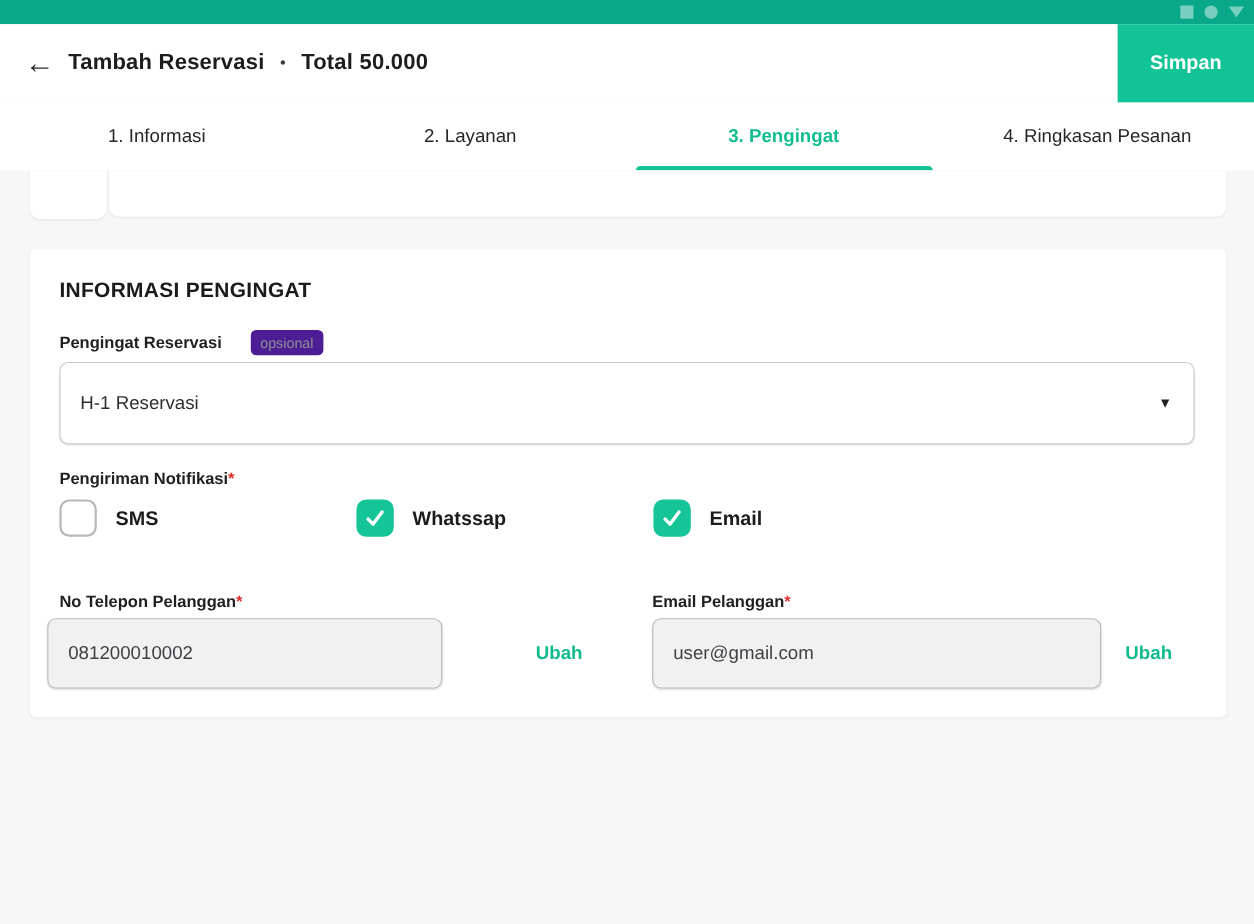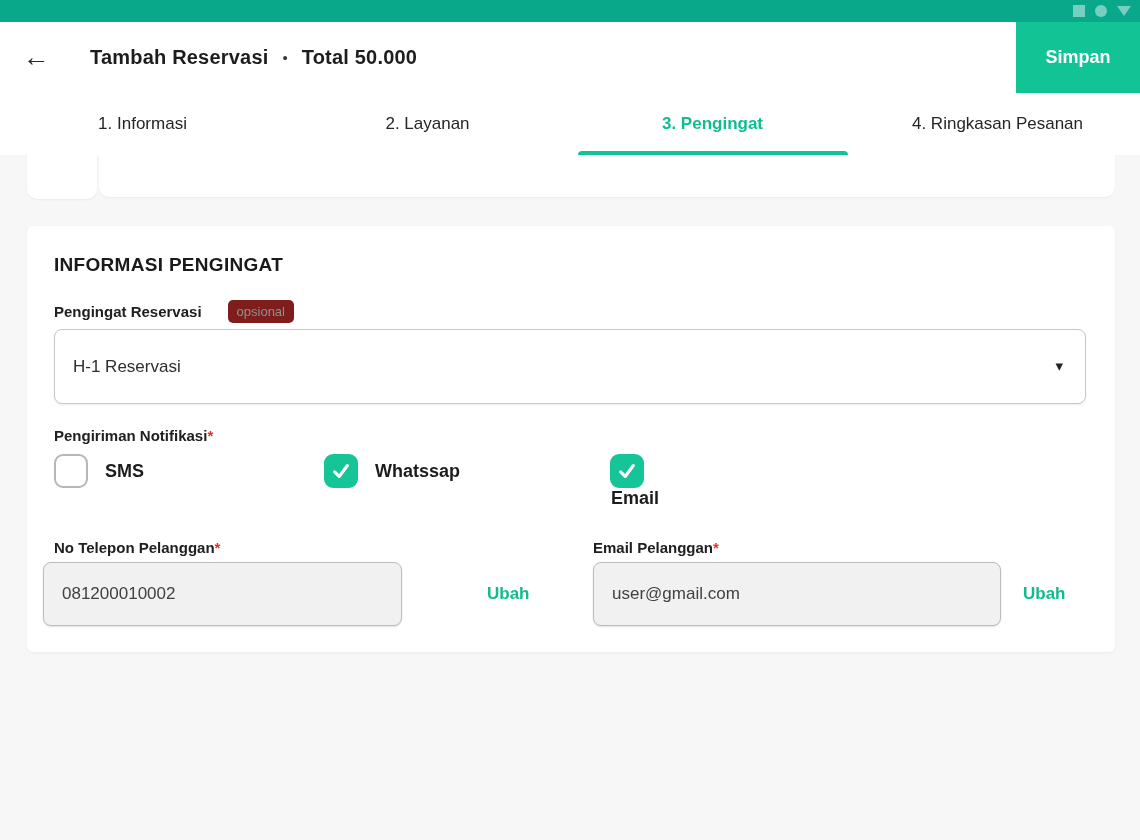--- a/index.html
+++ b/index.html
@@ -27,21 +27,21 @@
 
   
   .header { position: relative; height: 71px; background: #ffffff; }
   .back-btn {
     position: absolute; left: 14px; top: 0; height: 71px; width: 44px;
     display: flex; align-items: center; justify-content: center;
     font-size: 27px; color: #2a2a2a; cursor: pointer; background: none; border: none;
   }
   .title-group {
     position: absolute; left: 62px; top: 0; height: 71px;
-    display: flex; align-items: center; gap: 14px; margin-left: 28px;
+    display: flex; align-items: center; gap: 14px;
   }
   .page-title, .page-total { font-size: 20px; font-weight: 700; color: #1d1d1f; letter-spacing: 0.2px; }
   .title-dot { font-size: 15px; color: #3a3a3a; }
   .save-btn {
     position: absolute; right: 0; top: 0; width: 124px; height: 71px;
     background: #12c495; color: #ffffff; font-size: 18px; font-weight: 700;
     display: flex; align-items: center; justify-content: center;
     border: none; cursor: pointer; font-family: inherit;
   }
 
@@ -82,21 +82,21 @@
     font-size: 19px; font-weight: 700; letter-spacing: 0.3px; color: #1a1a1a;
   }
 
   .reminder-label-row {
     position: absolute; left: 27px; top: 74px;
     display: flex; align-items: center; gap: 26px;
   }
   .field-label { font-size: 15px; font-weight: 700; color: #202020; }
   .required-mark { color: #e0312e; font-weight: 700; }
   .badge {
-    background: #7f1d1d; color: #8f8f8f; font-size: 13px;
+    background: #4c1d95; color: #8f8f8f; font-size: 13px;
     padding: 4px 9px; border-radius: 5px; text-align: center;
   }
 
   .select-control {
     position: absolute; left: 27px; top: 103px; width: 1032px; height: 75px;
     background: #fff; border: 1px solid #c7c7c7; border-radius: 8px;
     box-shadow: 0 1px 2px rgba(0,0,0,0.07);
     display: flex; align-items: center; padding-left: 18px;
     font-size: 17px; color: #2e2e2e; cursor: pointer;
   }
@@ -107,21 +107,21 @@
 
   .notif-label { position: absolute; left: 27px; top: 201px; }
 
   .checkbox-row { position: absolute; left: 0; top: 228px; width: 100%; height: 34px; }
   .checkbox-item {
     position: absolute; top: 0; height: 34px;
     display: flex; align-items: center; cursor: pointer;
   }
   .checkbox-item.pos-0 { left: 27px; }
   .checkbox-item.pos-1 { left: 297px; }
-  .checkbox-item.pos-2 { left: 567px; flex-direction: column; }
+  .checkbox-item.pos-2 { left: 567px; }
   .checkbox-box {
     width: 34px; height: 34px; border-radius: 9px;
     background: #fff; border: 2px solid #b7b7b7;
     display: flex; align-items: center; justify-content: center; flex: none;
   }
   .checkbox-box svg { display: none; }
   .checkbox-box.checked { background: #15c598; border-color: #15c598; }
   .checkbox-box.checked svg { display: block; }
   .checkbox-label { margin-left: 17px; font-size: 18px; font-weight: 700; color: #1c1c1c; }
 

